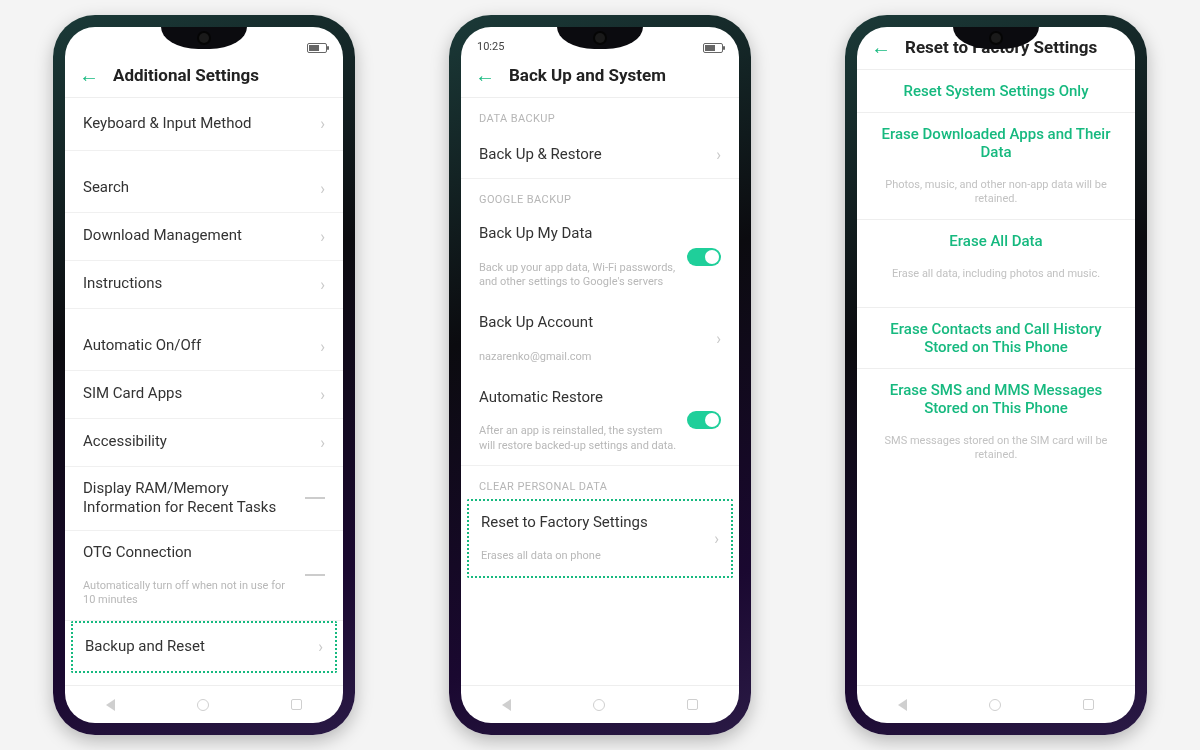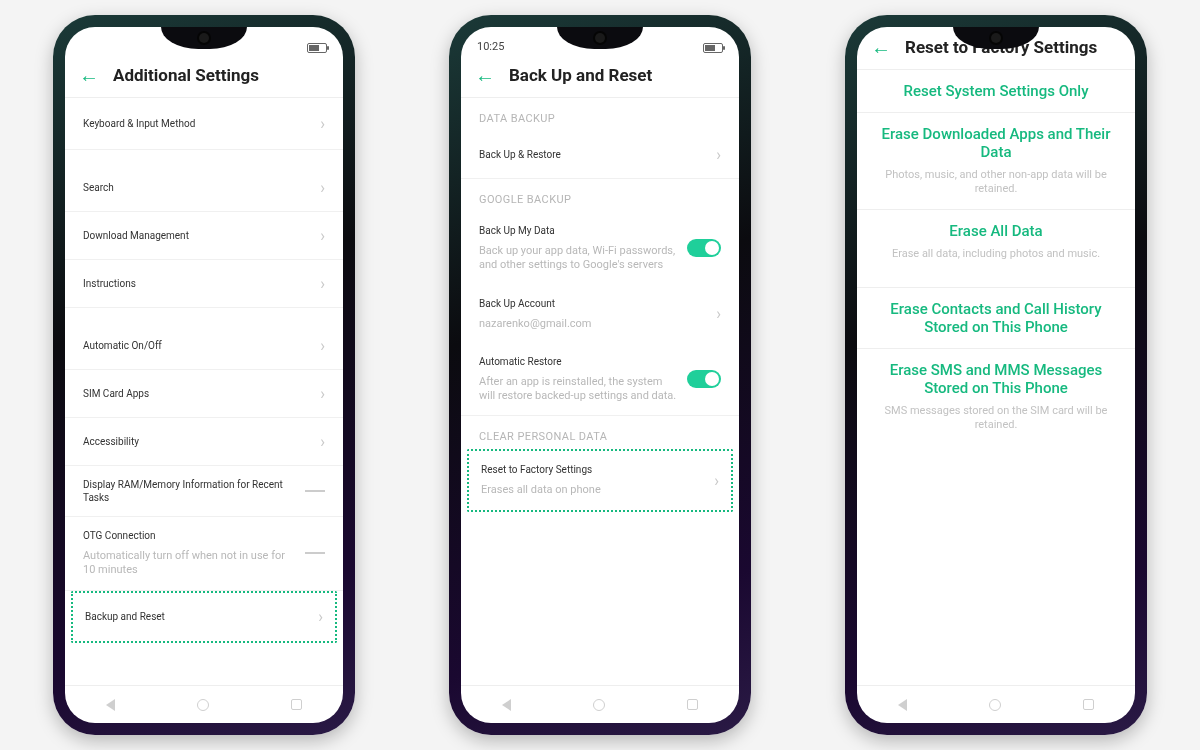--- a/index.html
+++ b/index.html
@@ -119,28 +119,28 @@
     align-items:center;
     justify-content:space-between;
     padding: 12px 18px;
     min-height:48px;
   }
   .row + .row { }
   .row.bordered { border-bottom:1px solid #f0f0f0; }
   .row.tall { padding-top:16px; padding-bottom:16px; }
   .row-main { flex:1; padding-right:8px; }
   .row-title {
-    font-size:10px;
+    font-size:15px;
     color:#333;
     line-height:1.3;
   }
   .row-sub {
     font-size:11px;
     color:#b8b8b8;
-    margin-top:7px;
+    margin-top:17px;
     line-height:1.3;
   }
   .chevron {
     color:#c9c9c9;
     font-size:16px;
   }
   .toggle {
     width:34px; height:18px;
     background:#1fcf9a;
     border-radius:9px;
@@ -291,21 +291,21 @@
   <div class="screen">
     <div class="notch"></div>
     <div class="status-bar">
       <span class="status-left">10:25</span>
       <span class="battery-icon">
           <span class="battery-fill"></span>
         </span>
     </div>
     <div class="header">
       <span class="back-arrow">←</span>
-      <span class="header-title">Back Up and Reset</span>
+      <span class="header-title">Back Up and System</span>
     </div>
     <div class="content">
       <div class="section-label">DATA BACKUP</div>
       <div class="row bordered">
         <div class="row-main">
             <div class="row-title">Back Up &amp; Restore</div>
           </div>
         <span class="chevron">›</span>
       </div>
 

